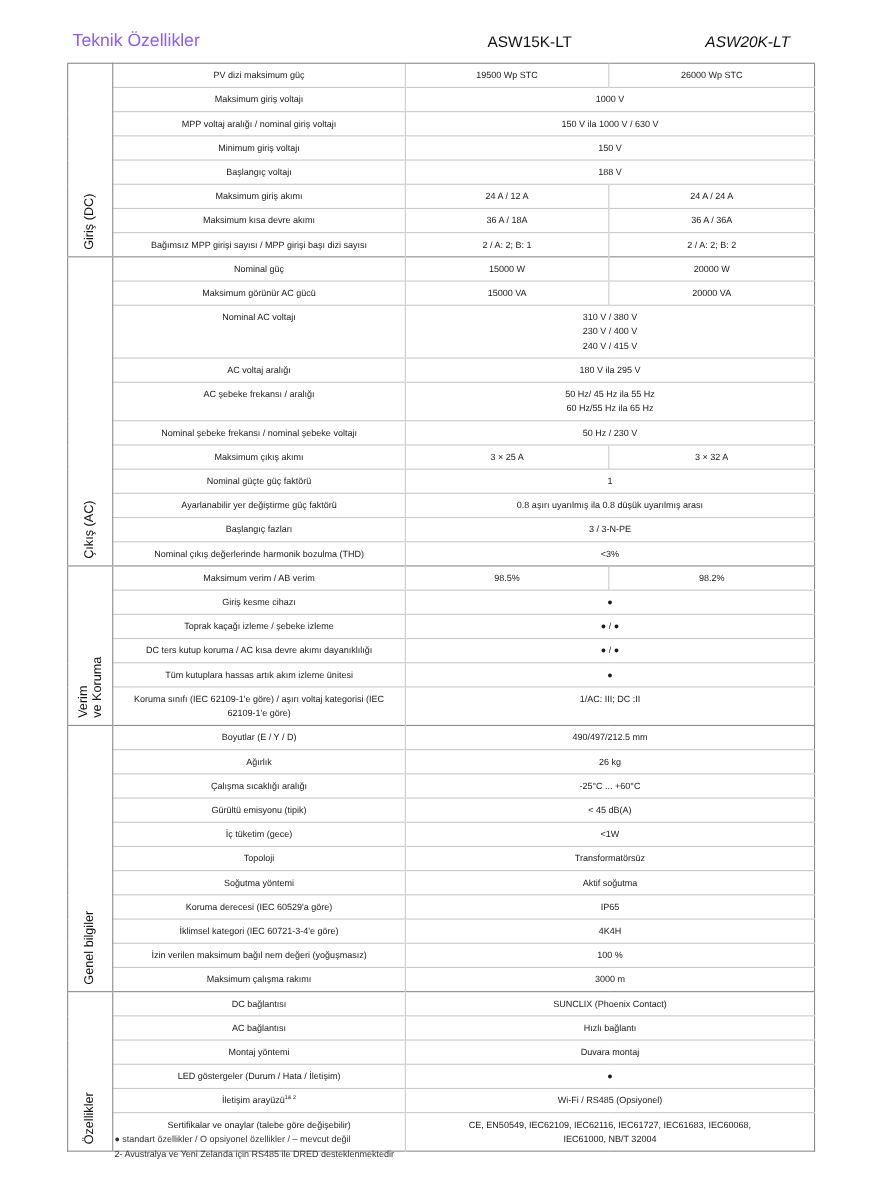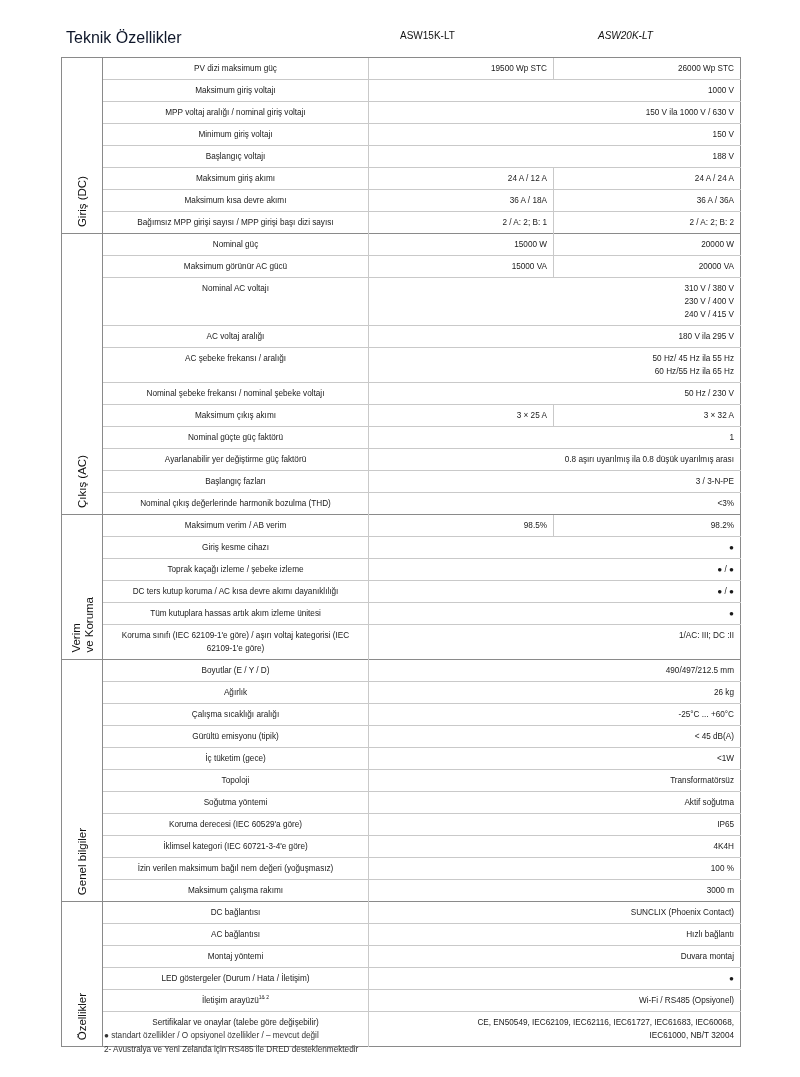--- a/index.html
+++ b/index.html
@@ -4,45 +4,45 @@
   <style>
     html, body { margin: 0; padding: 0; background: #ffffff; }
     body {
       width: 800px; height: 1077px; position: relative; overflow: hidden;
       font-family: "Liberation Sans", "DejaVu Sans", sans-serif; color: #1a1a1a;
     }
     .header {
       position: absolute; left: 66px; top: 26px; width: 680px; height: 26px;
     }
     .title {
-      position: absolute; left: 0; top: 3px; font-size: 16px; color: #0f172a;
+      position: absolute; left: 0; top: 3px; font-size: 16px; color: #8b5cf6;
     }
     .model {
-      position: absolute; top: 4px; font-size: 10px; color: #111; text-align: left; width: 120px;
+      position: absolute; top: 4px; font-size: 14px; color: #111; text-align: right; width: 120px;
     }
     .model.m1 { left: 334px; }
     .model.m2 { left: 532px; font-style: italic; }
 
     table.spec {
       position: absolute; left: 61px; top: 57px; width: 679px;
       border-collapse: collapse; table-layout: fixed;
       border: 1.5px solid #8a8a8a;
     }
     table.spec col.c-sec { width: 41px; }
     table.spec col.c-lab { width: 266px; }
     table.spec col.c-v1 { width: 185px; }
     table.spec col.c-v2 { width: 187px; }
     table.spec td {
       border-top: 1px solid #c9c9c9;
       border-left: 1px solid #c9c9c9;
       font-size: 8.2px; line-height: 13px; padding: 4px 6px;
       vertical-align: top; height: 13px;
     }
     table.spec td.lab { text-align: center; padding-left: 6px; }
-    table.spec td.val { text-align: right; }
+    table.spec td.val { text-align: center; }
     table.spec td.sec {
       border-left: none; border-right: 1.5px solid #8a8a8a; padding: 0; position: relative;
       vertical-align: bottom;
     }
     table.spec tr.sec-start td { border-top: 1.5px solid #8a8a8a; }
     .sec-label {
       position: absolute; left: 0; bottom: 6px; width: 41px;
       display: flex; justify-content: center;
     }
     .sec-label span {

